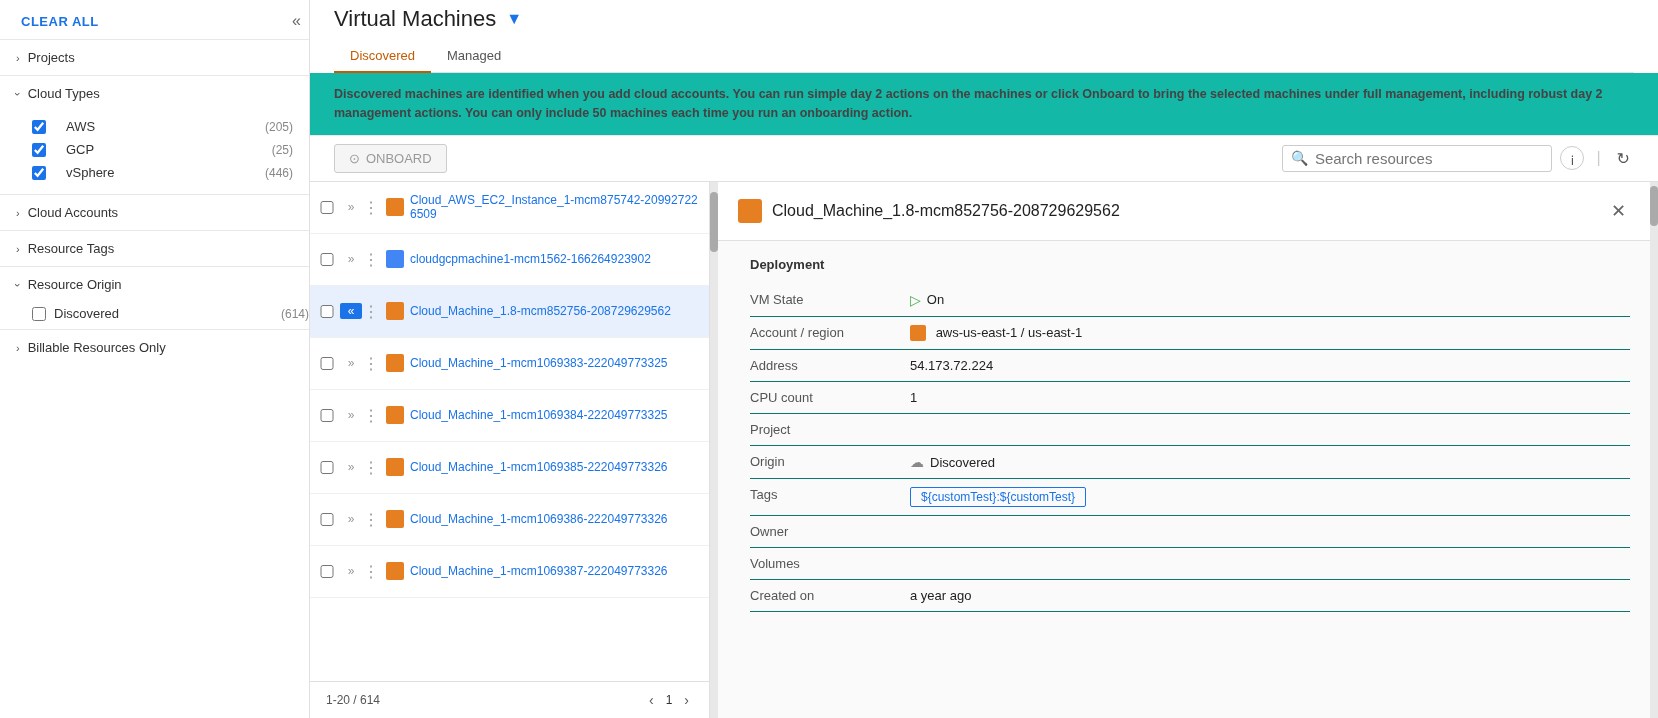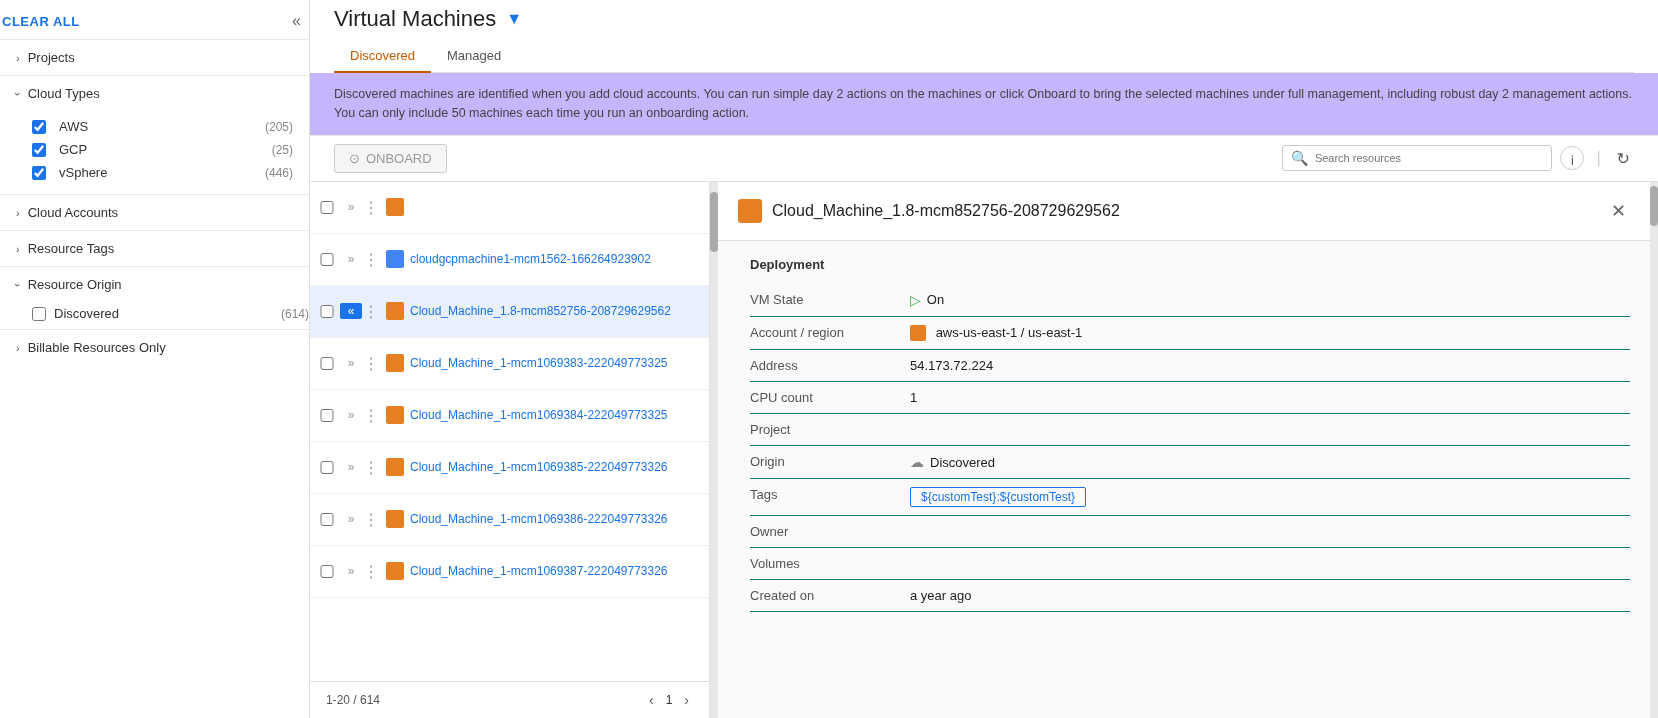--- a/index.html
+++ b/index.html
@@ -20,21 +20,21 @@
       position: absolute;
       top: 12px;
       right: 8px;
       background: none;
       border: none;
       cursor: pointer;
       color: #666;
       font-size: 16px;
     }
     .sidebar-clear-all {
-      padding: 14px 2px 10px;
+      padding: 14px 21px 10px;
       font-size: 13px;
       font-weight: 600;
       color: #1a73e8;
       cursor: pointer;
       letter-spacing: 0.5px;
       text-transform: uppercase;
       border-bottom: none;
     }
     .filter-section {
       border-top: 1px solid #e8e8e8;
@@ -57,21 +57,21 @@
     }
     .cloud-type-item {
       display: flex;
       align-items: center;
       justify-content: space-between;
       padding: 4px 0;
     }
     .cloud-type-left {
       display: flex;
       align-items: center;
-      gap: 13px;
+      gap: 20px;
     }
     .cloud-type-label {
       font-size: 13px;
     }
     .cloud-type-count {
       font-size: 12px;
       color: #888;
     }
     .checkbox-styled {
       width: 14px;
@@ -148,22 +148,23 @@
     .tab.active {
       color: #c55a00;
       border-bottom: 2px solid #c55a00;
       font-weight: 500;
     }
     .description-text {
       padding: 12px 24px;
       font-size: 12.5px;
       color: #444;
       line-height: 1.5;
-      background: #c4b5fd;
+      background: #14b8a6;
       border-bottom: 1px solid #e8e8e8;
+      font-weight: bold;
     }
 
     
     .toolbar {
       display: flex;
       align-items: center;
       justify-content: space-between;
       padding: 8px 24px;
       background: #fff;
       border-bottom: 1px solid #e0e0e0;
@@ -196,21 +197,21 @@
       border: 1px solid #ccc;
       border-radius: 3px;
       padding: 4px 8px;
       gap: 6px;
       background: #fff;
       width: 270px;
     }
     .search-box input {
       border: none;
       outline: none;
-      font-size: 11px;
+      font-size: 15px;
       width: 100%;
       color: #a16207;
     }
     .icon-btn {
       background: none;
       border: none;
       cursor: pointer;
       color: #555;
       font-size: 16px;
       padding: 4px;
@@ -542,20 +543,21 @@
   <div class="split-panel">
 
     <div class="table-panel">
       <div class="table-scroll">
 
         <div class="table-row">
           <input type="checkbox" class="row-checkbox" style="">
           <span class="row-expand">»</span>
           <span class="row-menu">⋮</span>
           <div class="row-icon"></div>
+          <span class="row-name">Cloud_AWS_EC2_Instance_1-mcm875742-209927226509</span>
         </div>
 
         <div class="table-row">
           <input type="checkbox" class="row-checkbox" style="">
           <span class="row-expand">»</span>
           <span class="row-menu">⋮</span>
           <div class="row-icon row-icon-gcp"></div>
           <span class="row-name">cloudgcpmachine1-mcm1562-166264923902</span>
         </div>
 

